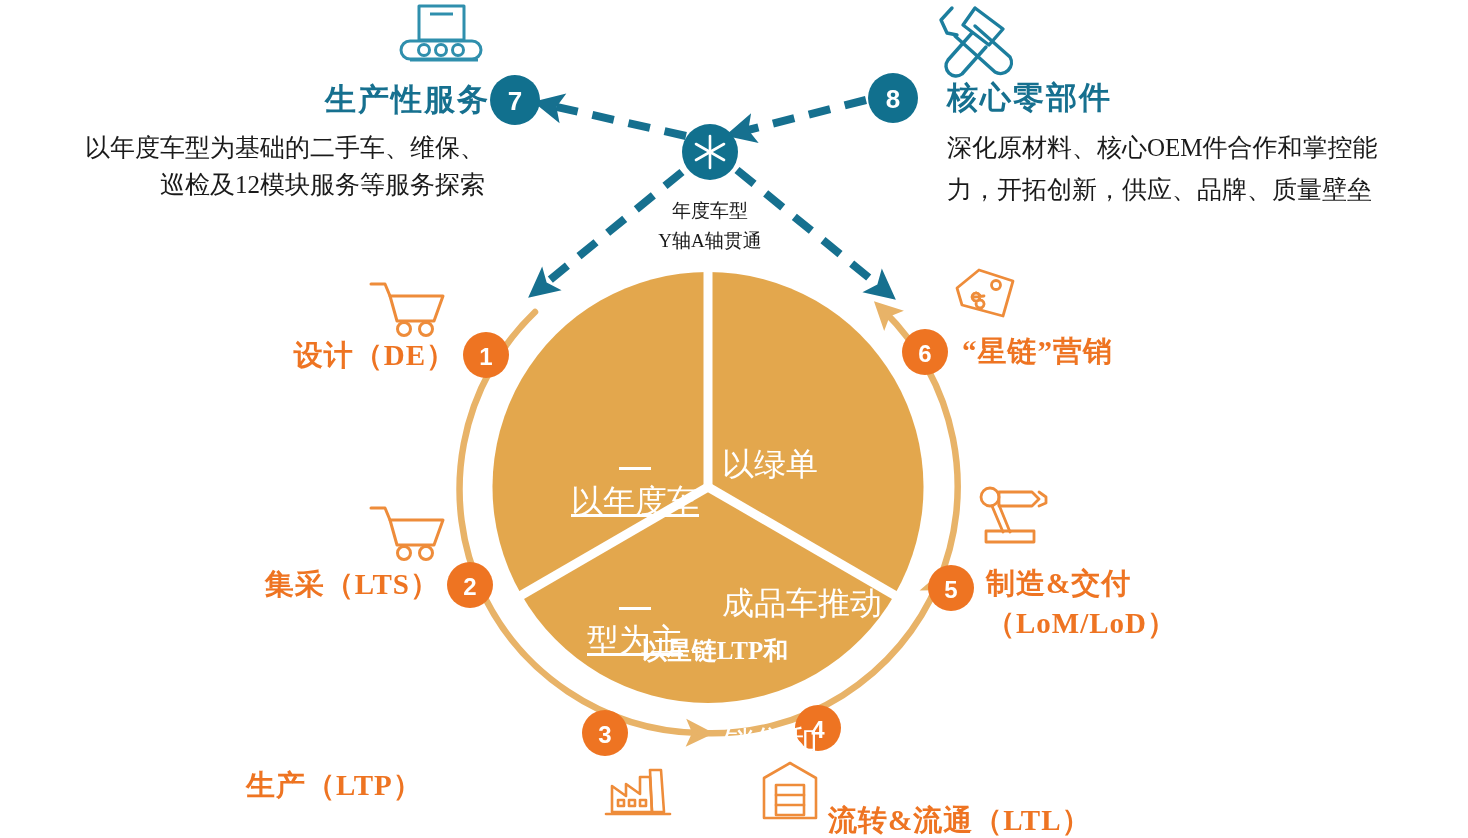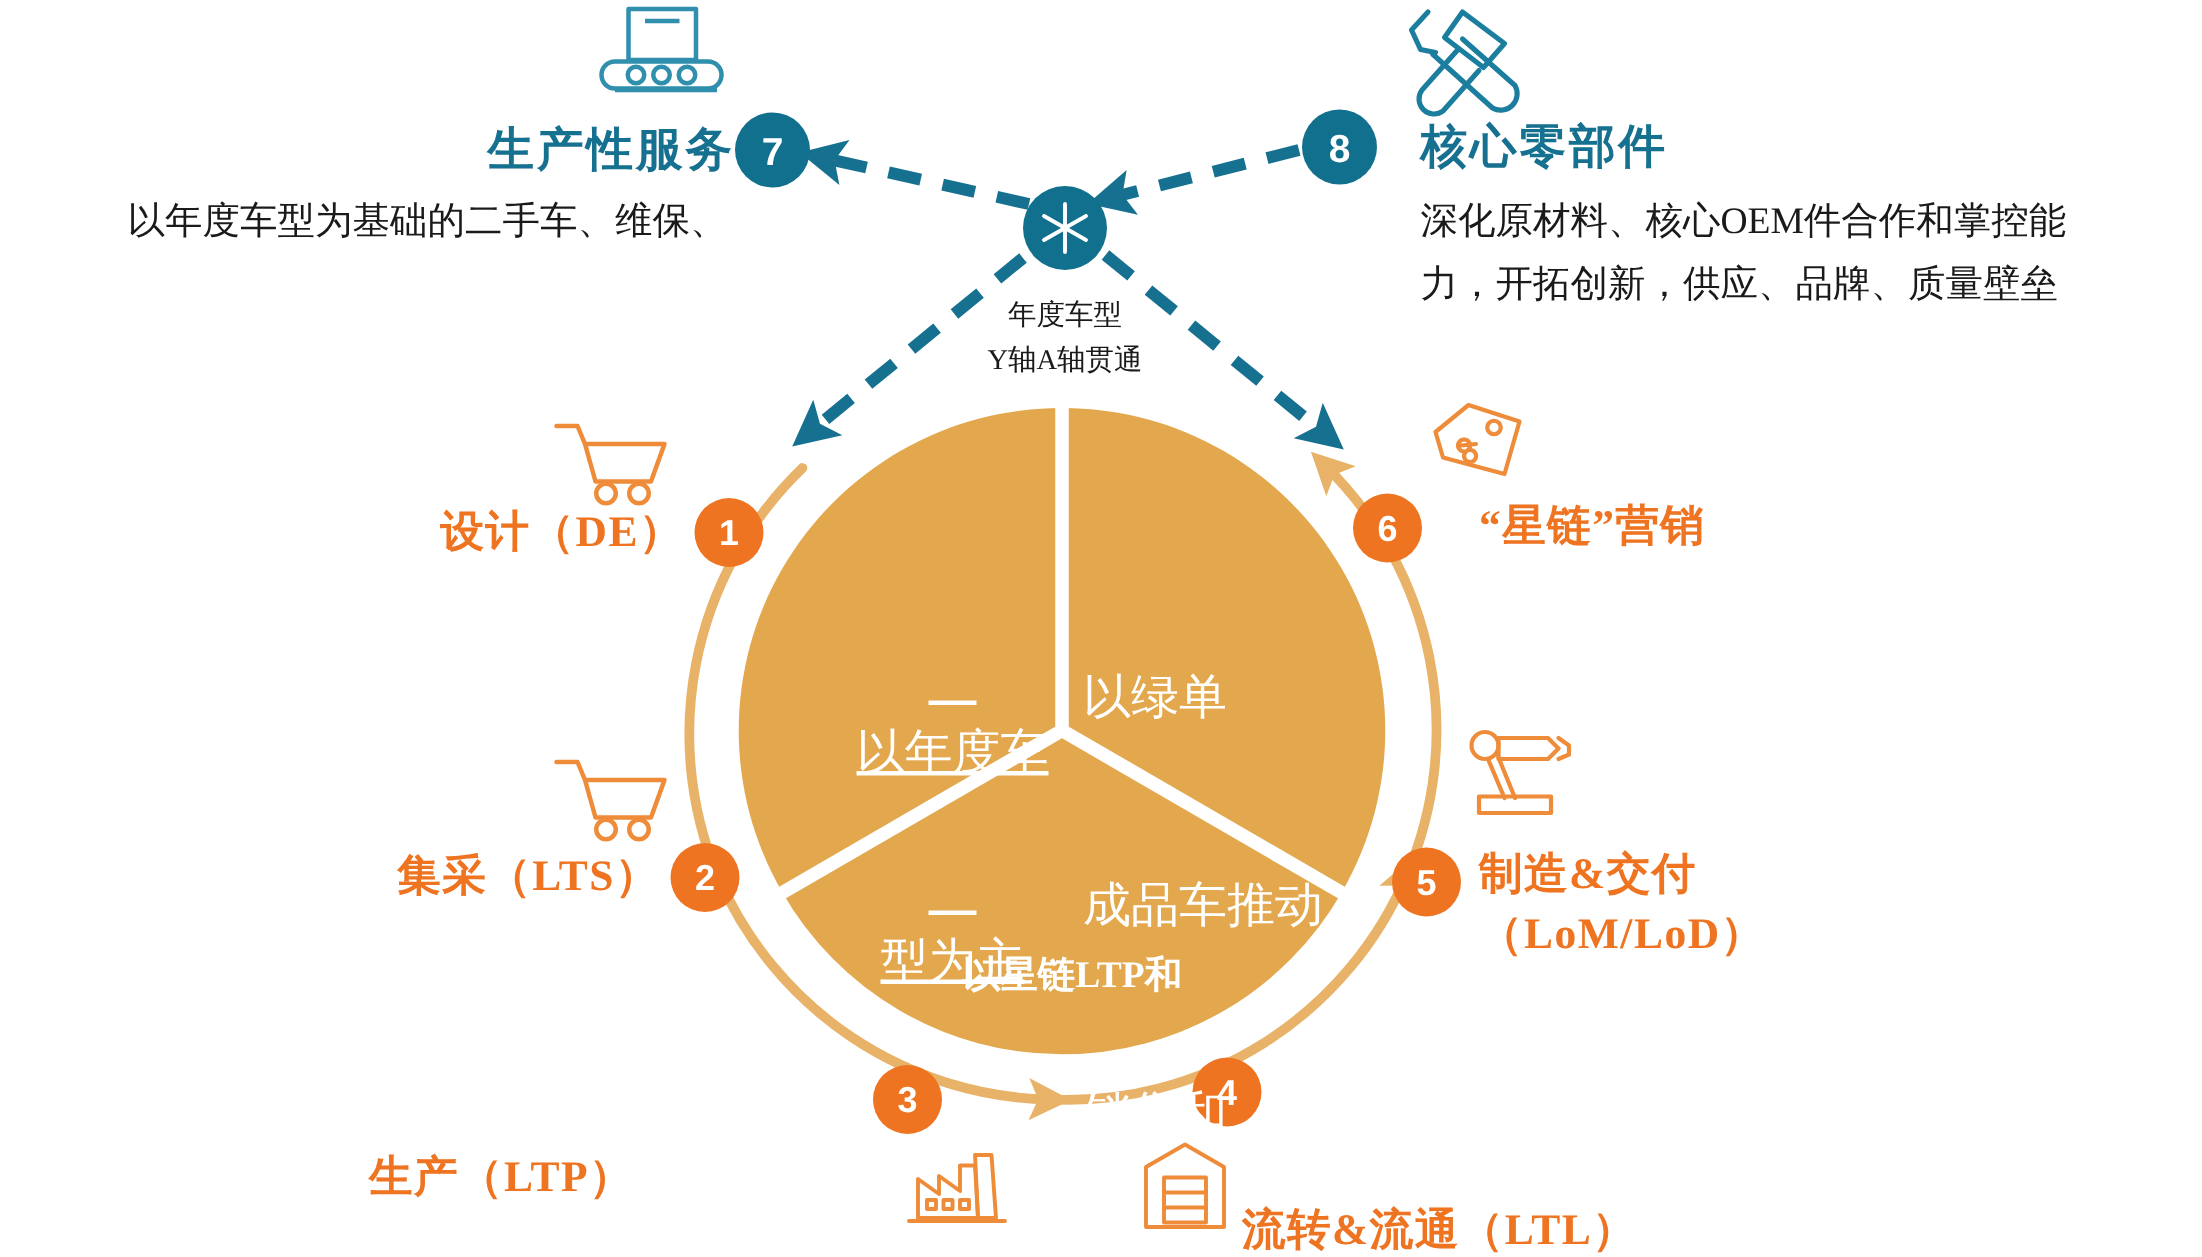--- a/index.html
+++ b/index.html
@@ -250,40 +250,41 @@
 
     <g fill="none" stroke="#ee8c3a" stroke-width="2.8" stroke-linejoin="round" stroke-linecap="round">
       <path d="M 979 270 L 1013 281 L 1003 316 L 962 305 L 957 288 Z"></path>
       <circle cx="996" cy="285" r="4.5"></circle>
       <path d="M 976 293 a 4 4 0 1 0 0.1 0 M 980 300 a 4 4 0 1 0 0.1 0 M 974 297 L 984 296"></path>
     </g>
   </svg>
 
   <div class="txt teal-head" style="left:290px; top:80px; width:200px; text-align:right;">生产性服务</div>
   <div class="txt teal-body" style="left:8px; top:130px; width:477px; text-align:right;">以年度车型为基础的二手车、维保、</div>
+  <div class="txt teal-body" style="left:8px; top:167px; width:477px; text-align:right;">巡检及12模块服务等服务探索</div>
 
   <div class="txt teal-head" style="left:947px; top:78px;">核心零部件</div>
   <div class="txt teal-body" style="left:947px; top:130px; width:515px; text-align:left;">深化原材料、核心OEM件合作和掌控能</div>
   <div class="txt teal-body" style="left:947px; top:172px; width:515px; text-align:left;">力，开拓创新，供应、品牌、质量壁垒</div>
 
   <div class="txt hub-caption" style="left:610px; top:198px; width:200px;">年度车型</div>
   <div class="txt hub-caption" style="left:610px; top:228px; width:200px;">Y轴A轴贯通</div>
 
   <div class="txt orange-label" style="left:66px; top:337px; width:390px; text-align:right;">设计（DE）</div>
 
   <div class="txt orange-label" style="left:50px; top:566px; width:390px; text-align:right;">集采（LTS）</div>
 
   <div class="txt orange-label" style="left:246px; top:767px; width:340px; text-align:left;">生产（LTP）</div>
 
   <div class="txt orange-label" style="left:828px; top:802px;">流转&amp;流通（LTL）</div>
 
   <div class="txt orange-label" style="left:986px; top:565px;">制造&amp;交付</div>
   <div class="txt orange-label" style="left:986px; top:605px;">（LoM/LoD）</div>
 
-  <div class="txt orange-label" style="left:986px; top:333px;">“星链”营销</div>
+  <div class="txt orange-label" style="left:962px; top:333px;">“星链”营销</div>
 
   <div class="txt wedge-text" style="left:540px; top:385px; width:190px;text-decoration:underline;">
     <div>以年度车</div>
     <div>型为主</div>
   </div>
 
   <div class="txt wedge-text" style="left:722px; top:348px; width:210px; text-align:left;">
     <div>以绿单</div>
     <div>成品车推动</div>
     <div>销售和</div>

